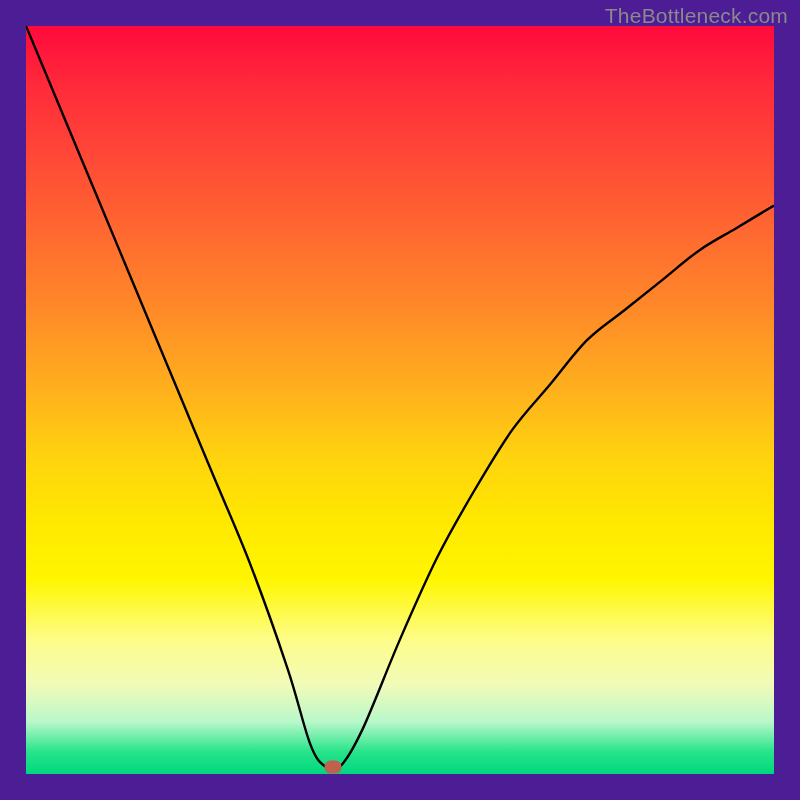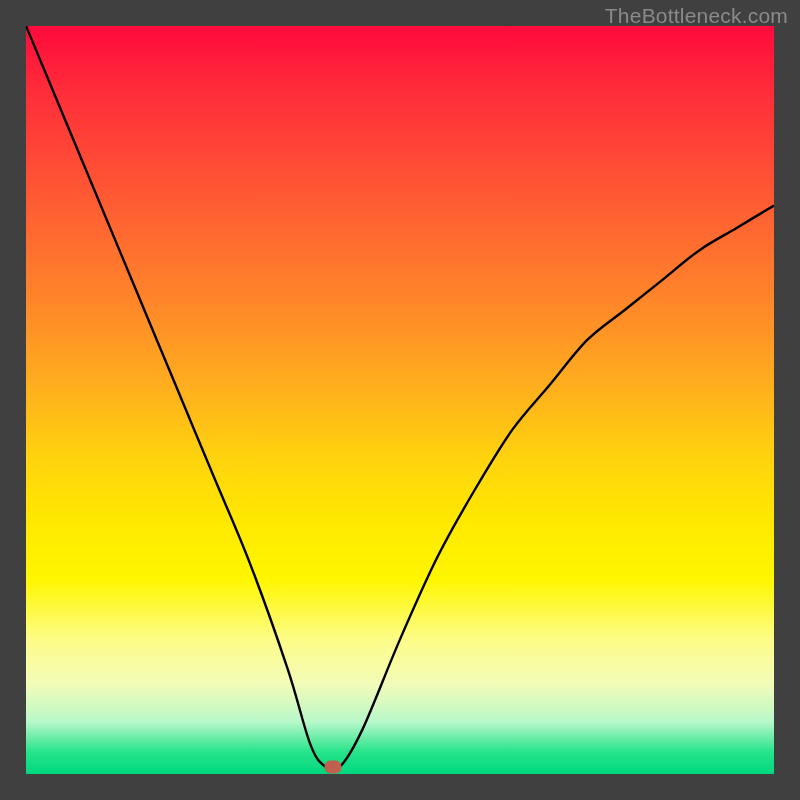--- a/index.html
+++ b/index.html
@@ -8,21 +8,21 @@
     width: 800px;
     height: 800px;
     background: #000;
     font-family: Arial, Helvetica, sans-serif;
     overflow: hidden;
   }
   .frame {
     position: relative;
     width: 800px;
     height: 800px;
-    background: #404040;
+    background: #4c1d95;
   }
   .plot-area {
     position: absolute;
     left: 26px;
     top: 26px;
     width: 748px;
     height: 748px;
     background: linear-gradient(to bottom,
       #ff0a3c 0%,
       #ff2a3a 8%,

